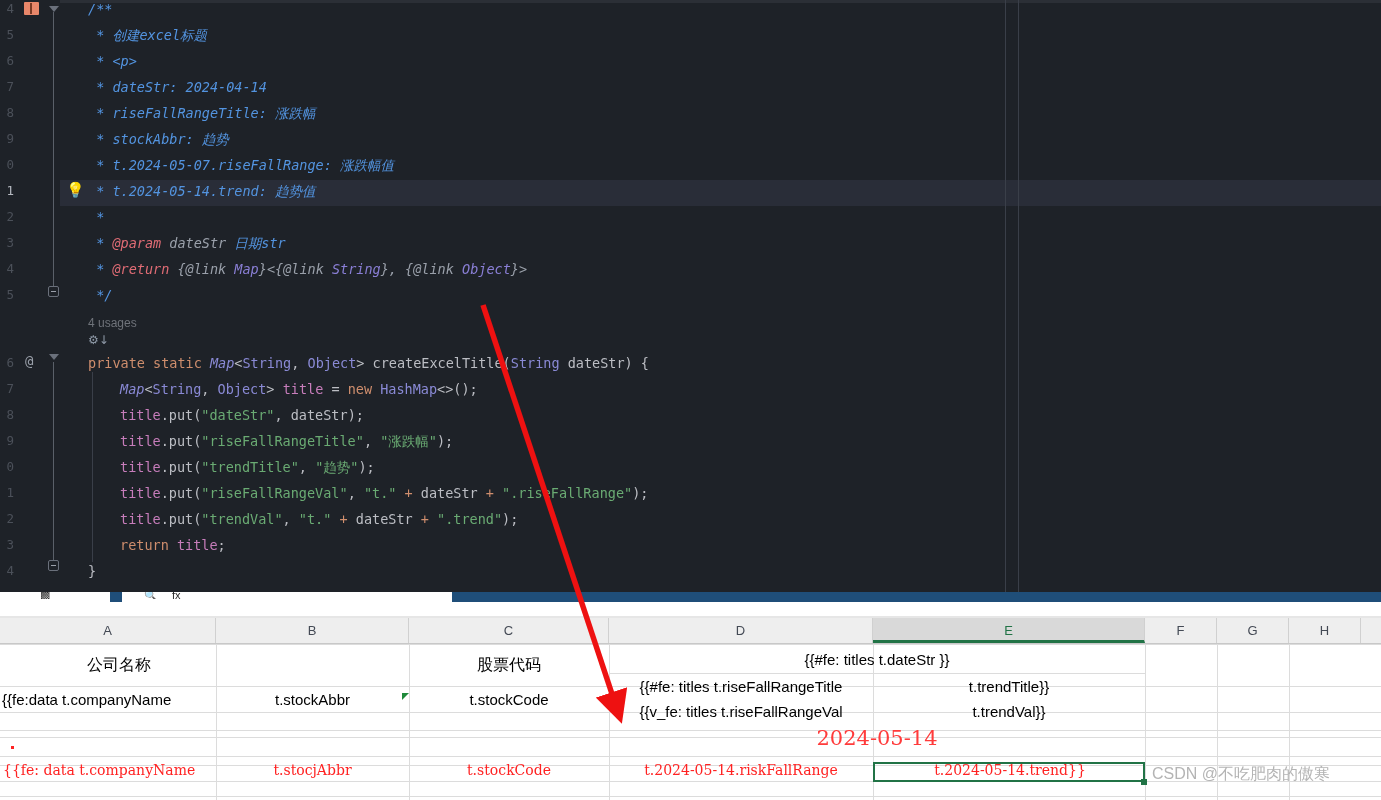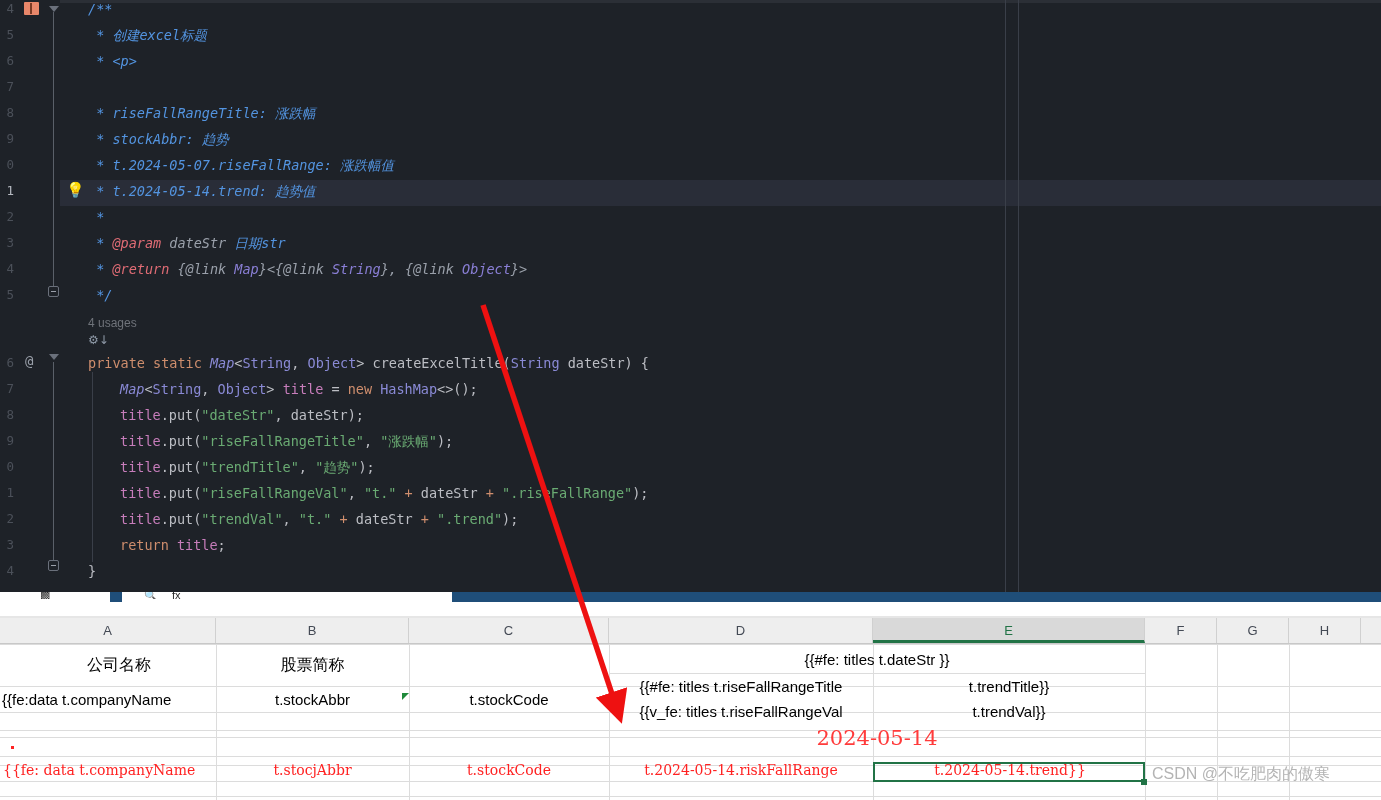--- a/index.html
+++ b/index.html
@@ -354,20 +354,21 @@
     <div class="indent-guide" style="left:1018px;top:0;height:592px"></div>
 
     <div class="code">
 
       <div class="ln" style="top:-4px"><span class="c-doc">/**</span></div>
 
       <div class="ln" style="top:22px"><span class="c-doc">&nbsp;* </span><span class="c-doc">创建excel标题</span></div>
 
       <div class="ln" style="top:48px"><span class="c-doc">&nbsp;* </span><span class="c-doc">&lt;p&gt;</span></div>
 
+      <div class="ln" style="top:74px"><span class="c-doc">&nbsp;* </span><span class="c-doc">dateStr: 2024-04-14</span></div>
 
       <div class="ln" style="top:100px"><span class="c-doc">&nbsp;* </span><span class="c-doc">riseFallRangeTitle:</span><span class="c-doc"> </span><span class="c-doc">涨跌幅</span></div>
 
       <div class="ln" style="top:126px"><span class="c-doc">&nbsp;* </span><span class="c-doc">stockAbbr:</span><span class="c-doc"> </span><span class="c-doc">趋势</span></div>
 
       <div class="ln" style="top:152px"><span class="c-doc">&nbsp;* </span><span class="c-doc">t.2024-05-07.riseFallRange:</span><span class="c-doc"> </span><span class="c-doc">涨跌幅值</span></div>
 
       <div class="ln" style="top:178px"><span class="c-doc">&nbsp;* </span><span class="c-doc">t.2024-05-14.trend:</span><span class="c-doc"> </span><span class="c-doc">趋势值</span></div>
 
       <div class="ln" style="top:204px"><span class="c-doc">&nbsp;*</span></div>
@@ -438,21 +439,21 @@
 
     <div class="grid-v" style="left:216px"></div>
     <div class="grid-v" style="left:409px"></div>
     <div class="grid-v" style="left:609px"></div>
     <div class="grid-v" style="left:873px"></div>
     <div class="grid-v" style="left:1145px"></div>
     <div class="grid-v" style="left:1217px"></div>
     <div class="grid-v" style="left:1289px"></div>
 
     <div class="cell cn" style="left:1px;top:27px;width:236px;height:41px">公司名称</div>
-    <div class="cell cn" style="left:217px;top:27px;width:191px;height:41px">股票简称</div>
+    <div class="cell cn" style="left:410px;top:27px;width:198px;height:41px">股票代码</div>
     <div class="cell" style="left:610px;top:27px;width:534px;height:28px">{{#fe: titles  t.dateStr }}</div>
 
     <div class="grid-h" style="top:55px;left:609px;width:536px"></div>
 
     <div class="cell" style="left:610px;top:56px;width:262px;height:25px">{{#fe: titles  t.riseFallRangeTitle</div>
     <div class="cell" style="left:874px;top:56px;width:270px;height:25px">t.trendTitle}}</div>
 
     <div class="cell left" style="left:2px;top:69px;width:214px;height:24px">{{fe:data  t.companyName</div>
     <div class="cell" style="left:217px;top:69px;width:191px;height:24px">t.stockAbbr</div>
     <div class="cell" style="left:410px;top:69px;width:198px;height:24px">t.stockCode</div>

